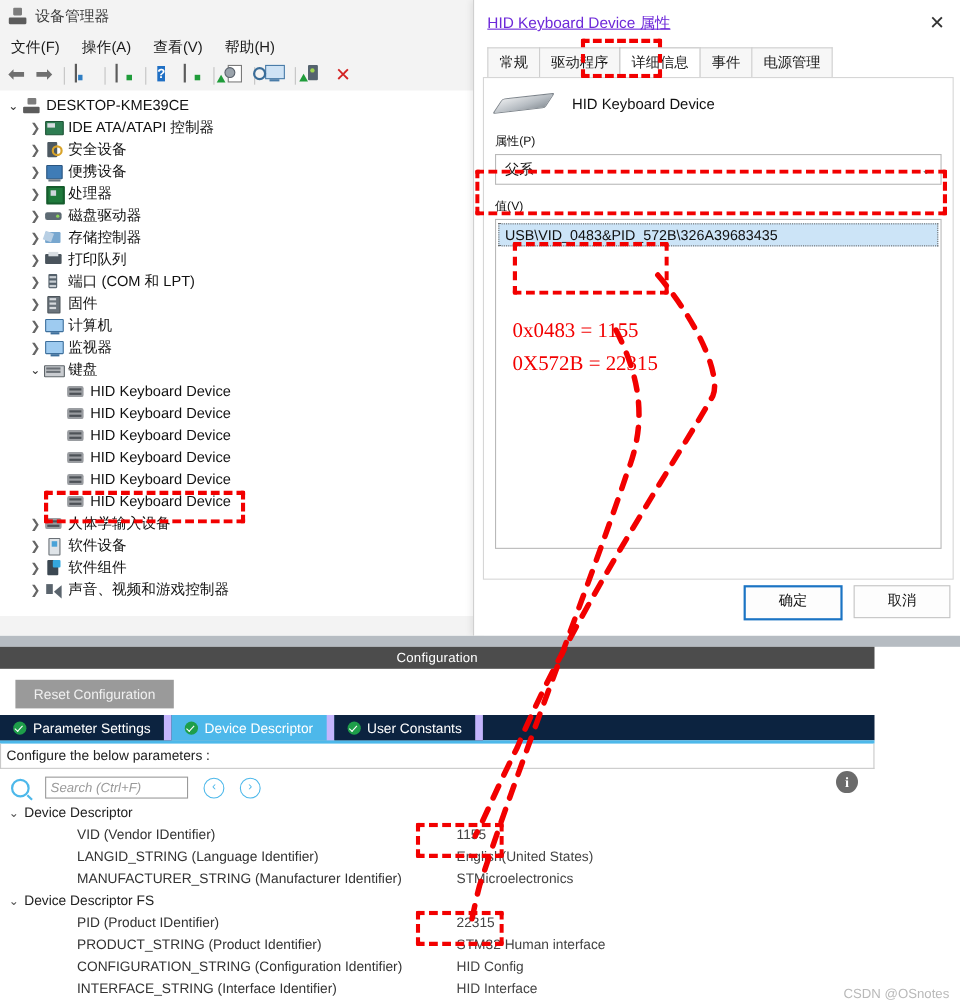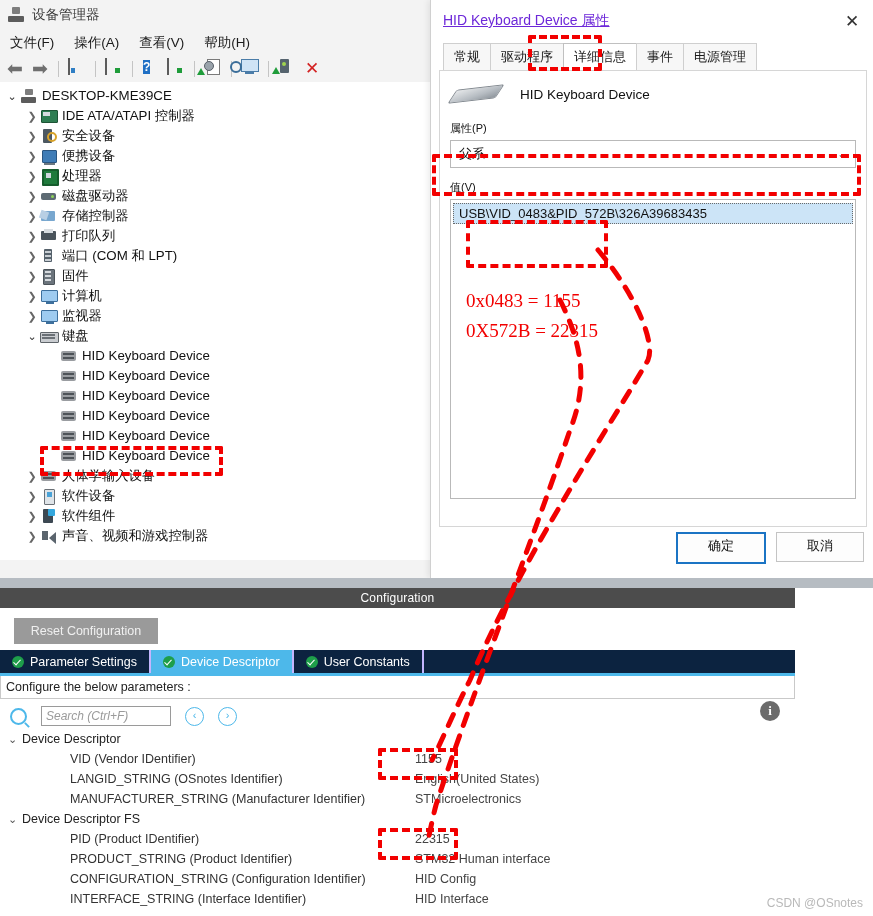--- a/index.html
+++ b/index.html
@@ -107,21 +107,21 @@
   .dbtn{width:86px;height:28px;line-height:26px;text-align:center;font-size:13px;background:#fdfdfd;border:1px solid #c4c4c4;color:#111;}
   .dbtn.primary{border:2px solid #1b74c4;line-height:24px;}
 
   
   #cube{position:absolute;left:0;top:578px;width:873px;height:338px;background:#fff;}
   #cube-topstrip{height:10px;background:#b6bcc2;}
   #cfg-header{height:20px;background:#4c4c4c;color:#fff;font-size:12px;text-align:center;line-height:20px;letter-spacing:.2px;width:795px;}
   #reset-wrap{padding:10px 0 6px 14px;}
   #reset-btn{display:inline-block;width:144px;height:26px;line-height:26px;text-align:center;background:#9a9a9a;color:#f0f0f0;font-size:12.5px;}
   #cube-tabs{display:flex;height:23px;width:795px;background:#0c2340;}
-  .ctab{display:flex;align-items:center;gap:6px;padding:0 12px;height:23px;font-size:12.5px;color:#fff;background:#0c2340;border-right:2px solid #c4b5fd;}
+  .ctab{display:flex;align-items:center;gap:6px;padding:0 12px;height:23px;font-size:12.5px;color:#fff;background:#0c2340;border-right:7px solid #c4b5fd;}
   .ctab.active{background:#4db8ea;color:#fff;}
   .chk{width:12px;height:12px;border-radius:50%;background:#1e9e4a;position:relative;flex:0 0 12px;}
   .chk::after{content:"";position:absolute;left:3px;top:2.5px;width:3px;height:6px;border:solid #fff;border-width:0 1.6px 1.6px 0;transform:rotate(43deg);}
   #cube-underline{height:3px;background:#4db8ea;width:795px;}
   #cfg-note{height:22px;line-height:22px;padding-left:5px;font-size:12.5px;color:#222;border:1px solid #c9c9c9;border-top:none;width:788px;}
   #search-row{height:26px;display:flex;align-items:center;gap:14px;padding:4px 0 0 10px;position:relative;}
   #mag{width:13px;height:13px;border:2px solid #4db8ea;border-radius:50%;position:relative;}
   #mag::after{content:"";position:absolute;right:-5px;bottom:-3px;width:6px;height:2px;background:#4db8ea;transform:rotate(45deg);}
   #search-input{width:124px;height:18px;border:1px solid #9a9a9a;font-size:12px;color:#9a9a9a;font-style:italic;padding-left:4px;line-height:18px;background:#fff;}
   .navbtn{width:17px;height:17px;border:1.6px solid #4db8ea;border-radius:50%;color:#4db8ea;font-size:11px;text-align:center;line-height:14px;}
@@ -416,21 +416,21 @@
   <div id="param-list">
       <div class="grp">
         <span class="gc">⌄</span>
         <span>Device Descriptor</span>
       </div>
       <div class="prow">
         <span class="pname">VID (Vendor IDentifier)</span>
         <span class="pval">1155</span>
       </div>
       <div class="prow">
-        <span class="pname">LANGID_STRING (OSnotes Identifier)</span>
+        <span class="pname">LANGID_STRING (Language Identifier)</span>
         <span class="pval">English(United States)</span>
       </div>
       <div class="prow">
         <span class="pname">MANUFACTURER_STRING (Manufacturer Identifier)</span>
         <span class="pval">STMicroelectronics</span>
       </div>
       <div class="grp">
         <span class="gc">⌄</span>
         <span>Device Descriptor FS</span>
       </div>

